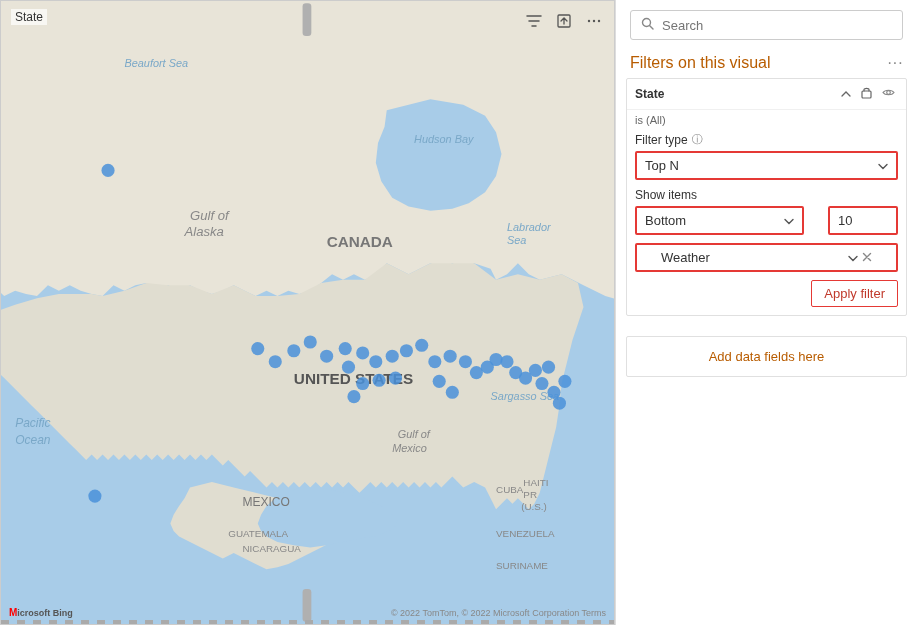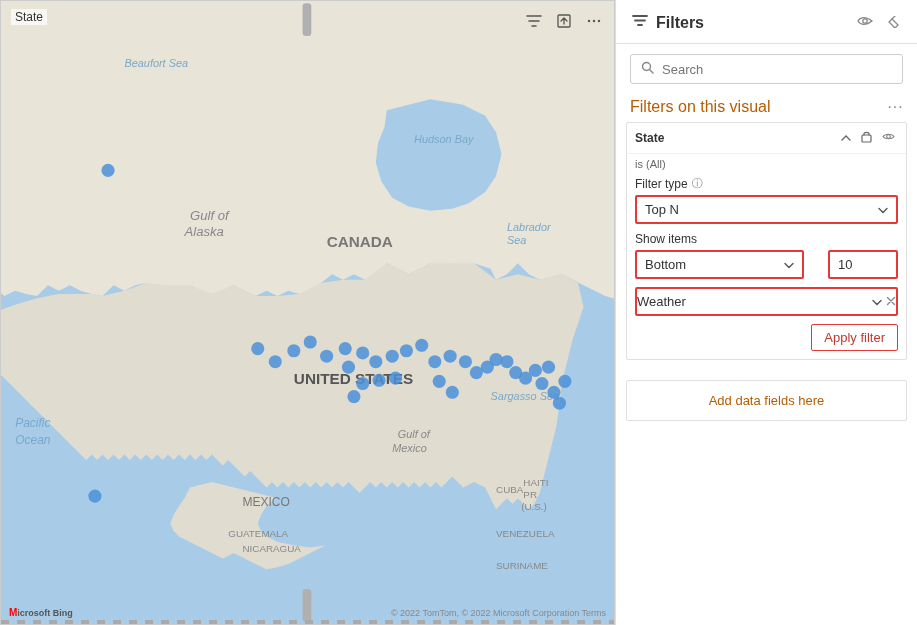--- a/index.html
+++ b/index.html
@@ -292,21 +292,21 @@
       font-size: 13px;
       color: #333;
       background: transparent;
     }
 
     
     .by-value-select {
       width: 100%;
       border: 2px solid #e53935;
       border-radius: 2px;
-      padding: 5px 0;
+      padding: 5px 24px;
       font-size: 13px;
       color: #333;
       background: #fff;
       display: flex;
       align-items: center;
       justify-content: space-between;
       cursor: pointer;
       margin-bottom: 8px;
     }
 
@@ -491,40 +491,20 @@
         <span style="color:#ff0000; font-weight:bold; font-size:10px;">M</span><span style="font-size:9px; color:#555;">icrosoft Bing</span>
       </div>
       <div class="map-footer-right">© 2022 TomTom, © 2022 Microsoft Corporation  Terms</div>
 
       <div class="bottom-dashed"></div>
     </div>
   </div>
 
   <div class="filters-panel">
 
-    <div class="filters-header">
-      <span class="filters-icon">
-        <svg width="16" height="16" viewBox="0 0 16 16" fill="none">
-          <path d="M1 3h14M3 7.5h10M6 12h4" stroke="#555" stroke-width="1.8" stroke-linecap="round"></path>
-        </svg>
-      </span>
-      <span class="filters-title">Filters</span>
-      <button class="filters-header-btn">
-        <svg width="16" height="14" viewBox="0 0 16 14" fill="none">
-          <path d="M1 7C3 3.5 8 1.5 15 7C8 12.5 3 10.5 1 7Z" stroke="#888" stroke-width="1.3" fill="none"></path>
-          <circle cx="8" cy="7" r="2.2" stroke="#888" stroke-width="1.3"></circle>
-        </svg>
-      </button>
-      <button class="filters-header-btn">
-        <svg width="14" height="12" viewBox="0 0 14 12" fill="none">
-          <path d="M1 3l6 6 6-6" stroke="#888" stroke-width="1.3" stroke-linecap="round" transform="rotate(90 7 6)"></path>
-          <path d="M7 3l6 6-6 6" stroke="#888" stroke-width="1.3" stroke-linecap="round"></path>
-        </svg>
-      </button>
-    </div>
 
     <div class="search-box">
       <span class="search-icon">
         <svg width="13" height="13" viewBox="0 0 13 13" fill="none">
           <circle cx="5.5" cy="5.5" r="4" stroke="#888" stroke-width="1.4"></circle>
           <path d="M8.5 8.5L12 12" stroke="#888" stroke-width="1.4" stroke-linecap="round"></path>
         </svg>
       </span>
       <input class="search-input" type="text" placeholder="Search" style="">
     </div>

